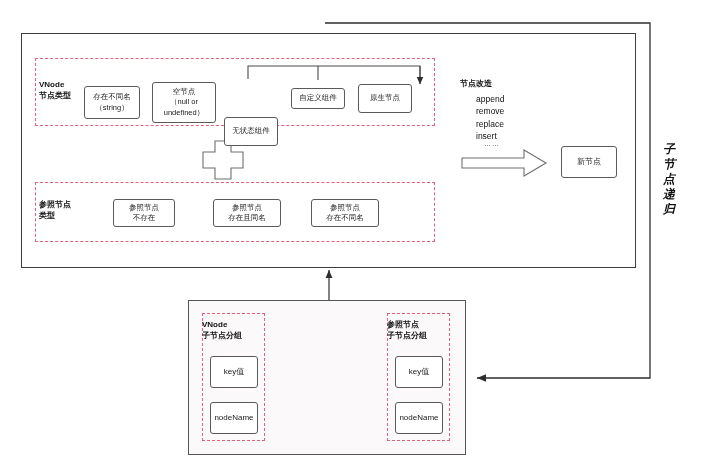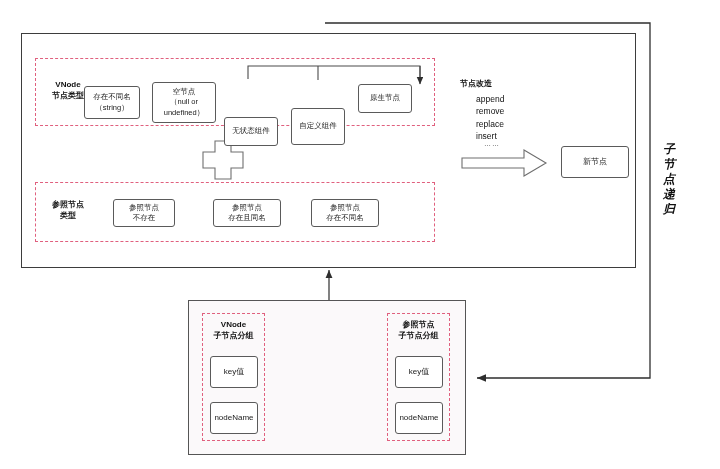--- a/index.html
+++ b/index.html
@@ -21,21 +21,21 @@
   .outer-frame{
     position:absolute;box-sizing:border-box;
     border:1.4px solid #3d3d3d;background:transparent;border-radius:0;
   }
   .dashed-red{
     position:absolute;box-sizing:border-box;
     border:1px dashed #e0607e;background:transparent;
   }
   .grp-label{
     position:absolute;font-size:8px;font-weight:bold;line-height:1.35;
-    text-align:center;white-space:pre-line;color:#111;
+    text-align:left;white-space:pre-line;color:#111;
   }
   .ops-title{
     position:absolute;font-size:8px;font-weight:bold;color:#111;
   }
   .ops-list{
     position:absolute;font-size:8.5px;line-height:1.45;
     color:#111;white-space:pre-line;text-align:left;
   }
   .ops-dots{
     position:absolute;font-size:7px;color:#333;letter-spacing:1px;
@@ -102,42 +102,42 @@
   <div class="dashed-red" style="left:35px;top:58px;width:400px;height:68px;"></div>
   <div class="grp-label" style="left:39px;top:80px;width:58px;">VNode
 节点类型</div>
 
   <div class="box" style="left:84px;top:86px;width:56px;height:33px;">存在不同名
 （string）</div>
   <div class="box" style="left:152px;top:82px;width:64px;height:41px;">空节点
 （null or
 undefined）</div>
   <div class="box" style="left:224px;top:88px;width:54px;height:29px;margin-top:29px;">无状态组件</div>
-  <div class="box" style="left:291px;top:88px;width:54px;height:37px;margin-top:20px;">自定义组件</div>
+  <div class="box" style="left:291px;top:88px;width:54px;height:21px;">自定义组件</div>
   <div class="box" style="left:358px;top:84px;width:54px;height:29px;">原生节点</div>
 
   <div class="dashed-red" style="left:35px;top:182px;width:400px;height:60px;"></div>
   <div class="grp-label" style="left:39px;top:200px;width:58px;">参照节点
 类型</div>
 
   <div class="box" style="left:113px;top:199px;width:62px;height:28px;">参照节点
 不存在</div>
   <div class="box" style="left:213px;top:199px;width:68px;height:28px;">参照节点
 存在且同名</div>
   <div class="box" style="left:311px;top:199px;width:68px;height:28px;">参照节点
 存在不同名</div>
 
   <div class="ops-title" style="left:460px;top:78px;">节点改造</div>
   <div class="ops-list" style="left:476px;top:93px;">append
 remove
 replace
 insert</div>
   <div class="ops-dots" style="left:484px;top:140px;">……</div>
 
-  <div class="box" style="left:561px;top:146px;width:68px;height:32px;font-size:8px;">新节点</div>
+  <div class="box" style="left:561px;top:146px;width:56px;height:32px;font-size:8px;">新节点</div>
 
   <div class="vert-label" style="left:663px;top:142px;">子节点递归</div>
 
   <div class="bottom-panel" style="left:188px;top:300px;width:278px;height:155px;"></div>
 
   <div class="dashed-red" style="left:202px;top:313px;width:63px;height:128px;"></div>
   <div class="grp-label" style="left:202px;top:320px;width:63px;">VNode
 子节点分组</div>
   <div class="box" style="left:210px;top:356px;width:48px;height:32px;font-size:8px;">key值</div>
   <div class="box" style="left:210px;top:402px;width:48px;height:32px;font-size:8px;">nodeName</div>

